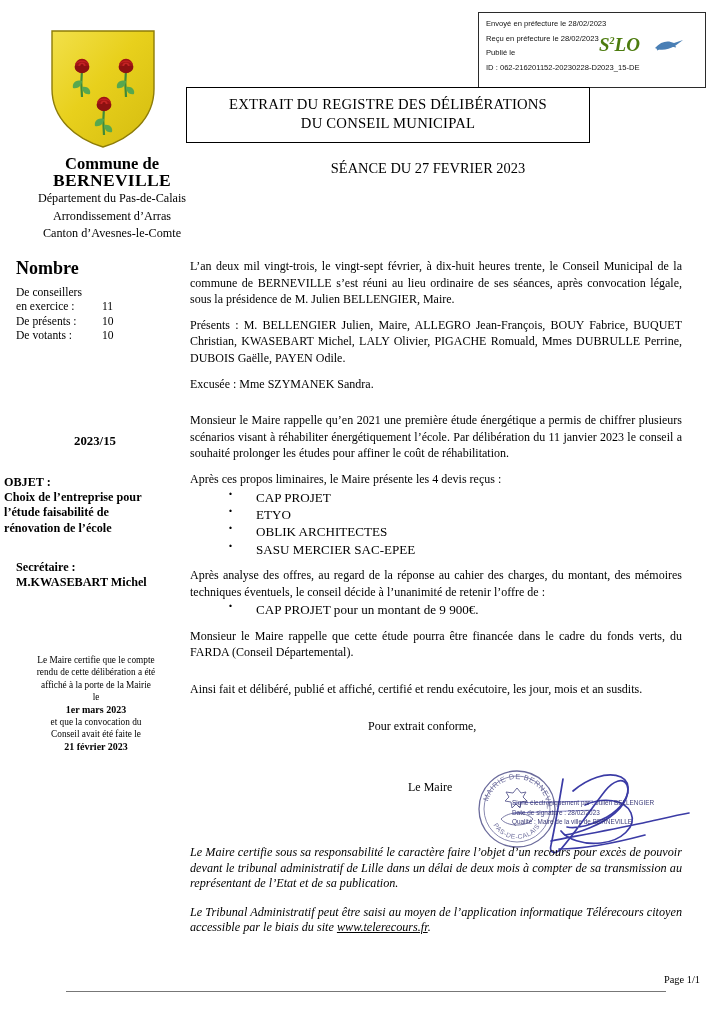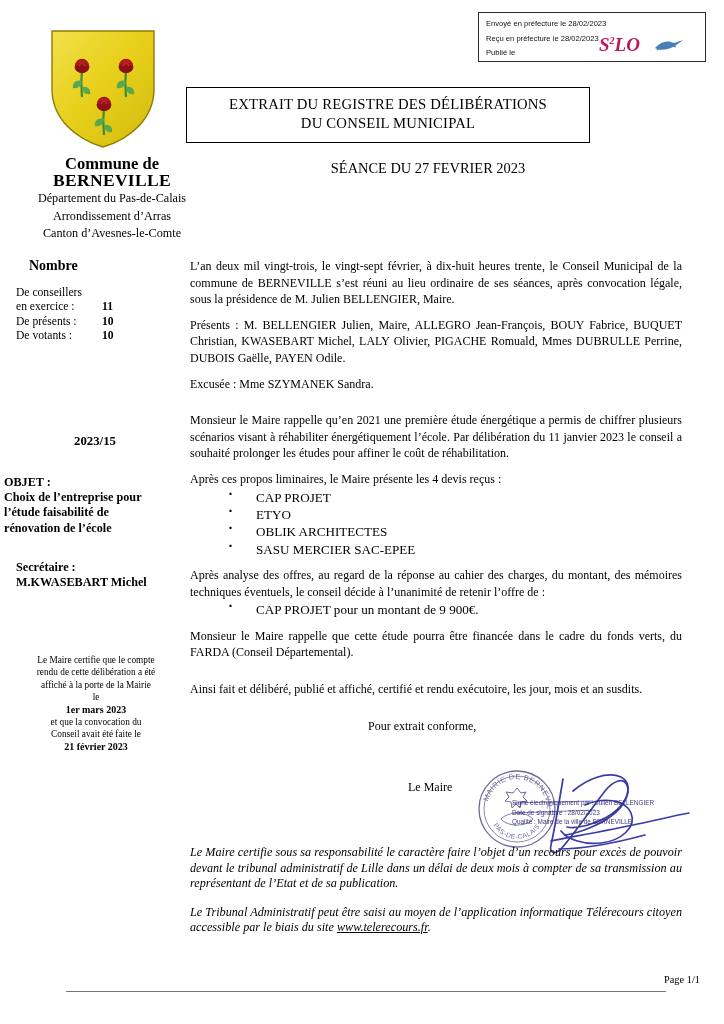--- a/index.html
+++ b/index.html
@@ -14,38 +14,38 @@
     position: relative;
     overflow: hidden;
   }
 
   .page { position: relative; width: 724px; height: 1024px; }
 
   
   .prefecture-box {
     position: absolute;
     left: 478px; top: 12px;
-    width: 228px; height: 50px;
+    width: 228px; height: 76px;
     border: 1px solid #2b2b2b;
     padding: 4px 6px 3px 7px;
     font-family: "Liberation Sans", "DejaVu Sans", sans-serif;
     font-size: 7.6px;
     line-height: 14.6px;
     color: #111;
     overflow: hidden;
   }
   .prefecture-box div { white-space: nowrap; }
   .slo-logo {
     position: absolute;
     left: 120px; top: 22px;
     font-family: "Liberation Serif", serif;
     font-style: italic;
     font-weight: bold;
     font-size: 19px;
-    color: #be185d;
+    color: #4d7c0f;
     letter-spacing: 0px;
     line-height: 1;
     user-select: none;
   }
   .slo-logo sup { font-size: 10px; vertical-align: super; }
   .slo-bird {
     position: absolute;
     left: 175px; top: 26px;
     width: 30px; height: 14px;
   }
@@ -60,30 +60,30 @@
     width: 200px;
     text-align: center;
     line-height: 17px;
     padding-left: 24px;
   }
   .commune-line1 { font-size: 16.5px; font-weight: bold; }
   .commune-line2 { font-size: 17.5px; font-weight: bold; letter-spacing: 0.3px; }
   .commune-sub { font-size: 12.2px; line-height: 15.5px; margin-top: 2px; }
 
   .nombre-title {
-    position: absolute; left: 29px; top: 258px;
-    font-size: 14px; font-weight: bold;
+    position: absolute; left: 16px; top: 258px;
+    font-size: 18px; font-weight: bold;
   }
   .nombre-table {
     position: absolute; left: 16px; top: 286px;
     font-size: 11.6px; line-height: 14.4px;
     border-collapse: collapse;
   }
   .nombre-table td { padding: 0; vertical-align: top; white-space: nowrap; }
-  .nombre-table td.num { padding-left: 20px; font-weight: bold; }
+  .nombre-table td.num { padding-left: 20px; }
 
   .deliberation-no {
     position: absolute; left: 0px; top: 434px;
     width: 190px; text-align: center;
     font-size: 12.8px; font-weight: bold;
   }
 
   .objet-block {
     position: absolute; left: 4px; top: 475px;
     width: 182px; text-align: left;

